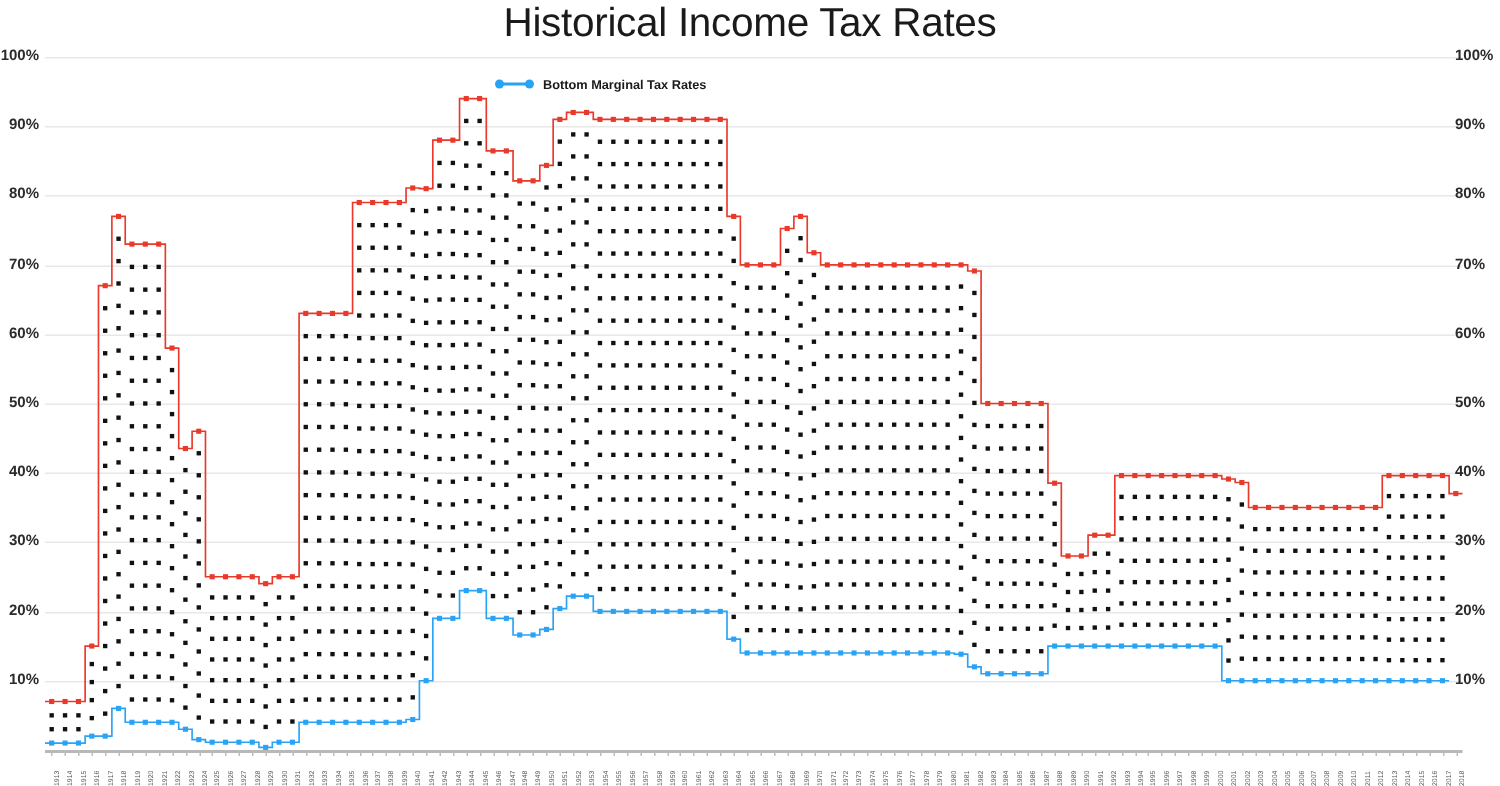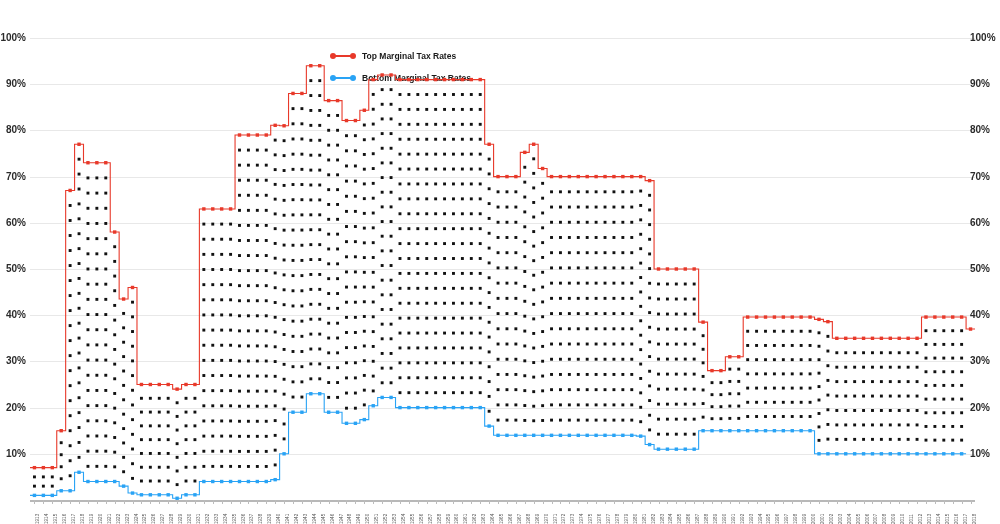--- a/index.html
+++ b/index.html
@@ -111,30 +111,23 @@
     white-space: nowrap;
   }
   svg#series { position: absolute; left: 0; top: 0; width: 945px; height: 462px; overflow: visible; }
   .dotmark { fill: #111111; }
 </style>
 </head>
 <body>
 
 <div id="page">
 
+  <div id="chart-title">Historical Income Tax Rates</div>
 
   <div id="legend">
-    <div class="legend-row">
-      <span class="legend-swatch">
-        <span class="bar" style="background:#e8392a"></span>
-        <span class="dot d1" style="background:#e8392a"></span>
-        <span class="dot d2" style="background:#e8392a"></span>
-      </span>
-      <span class="legend-text">Top Marginal Tax Rates</span>
-    </div>
     <div class="legend-row">
       <span class="legend-swatch">
         <span class="bar" style="background:#29a3f5"></span>
         <span class="dot d1" style="background:#29a3f5"></span>
         <span class="dot d2" style="background:#29a3f5"></span>
       </span>
       <span class="legend-text">Bottom Marginal Tax Rates</span>
     </div>
   </div>
 

